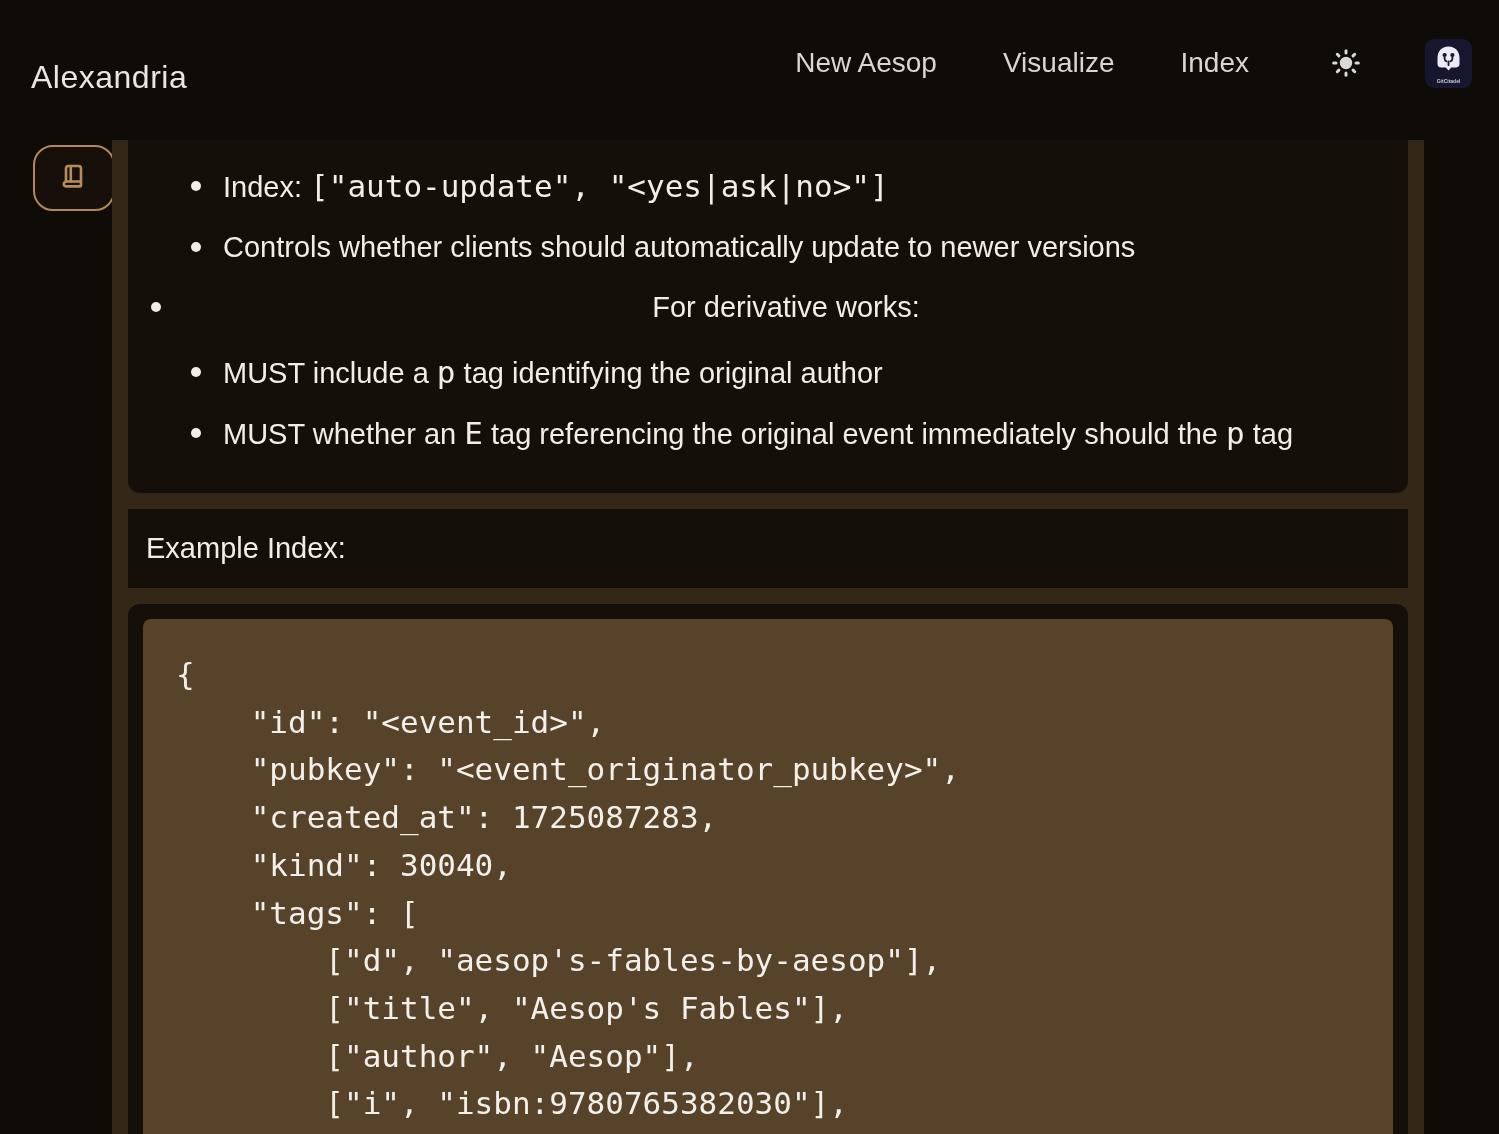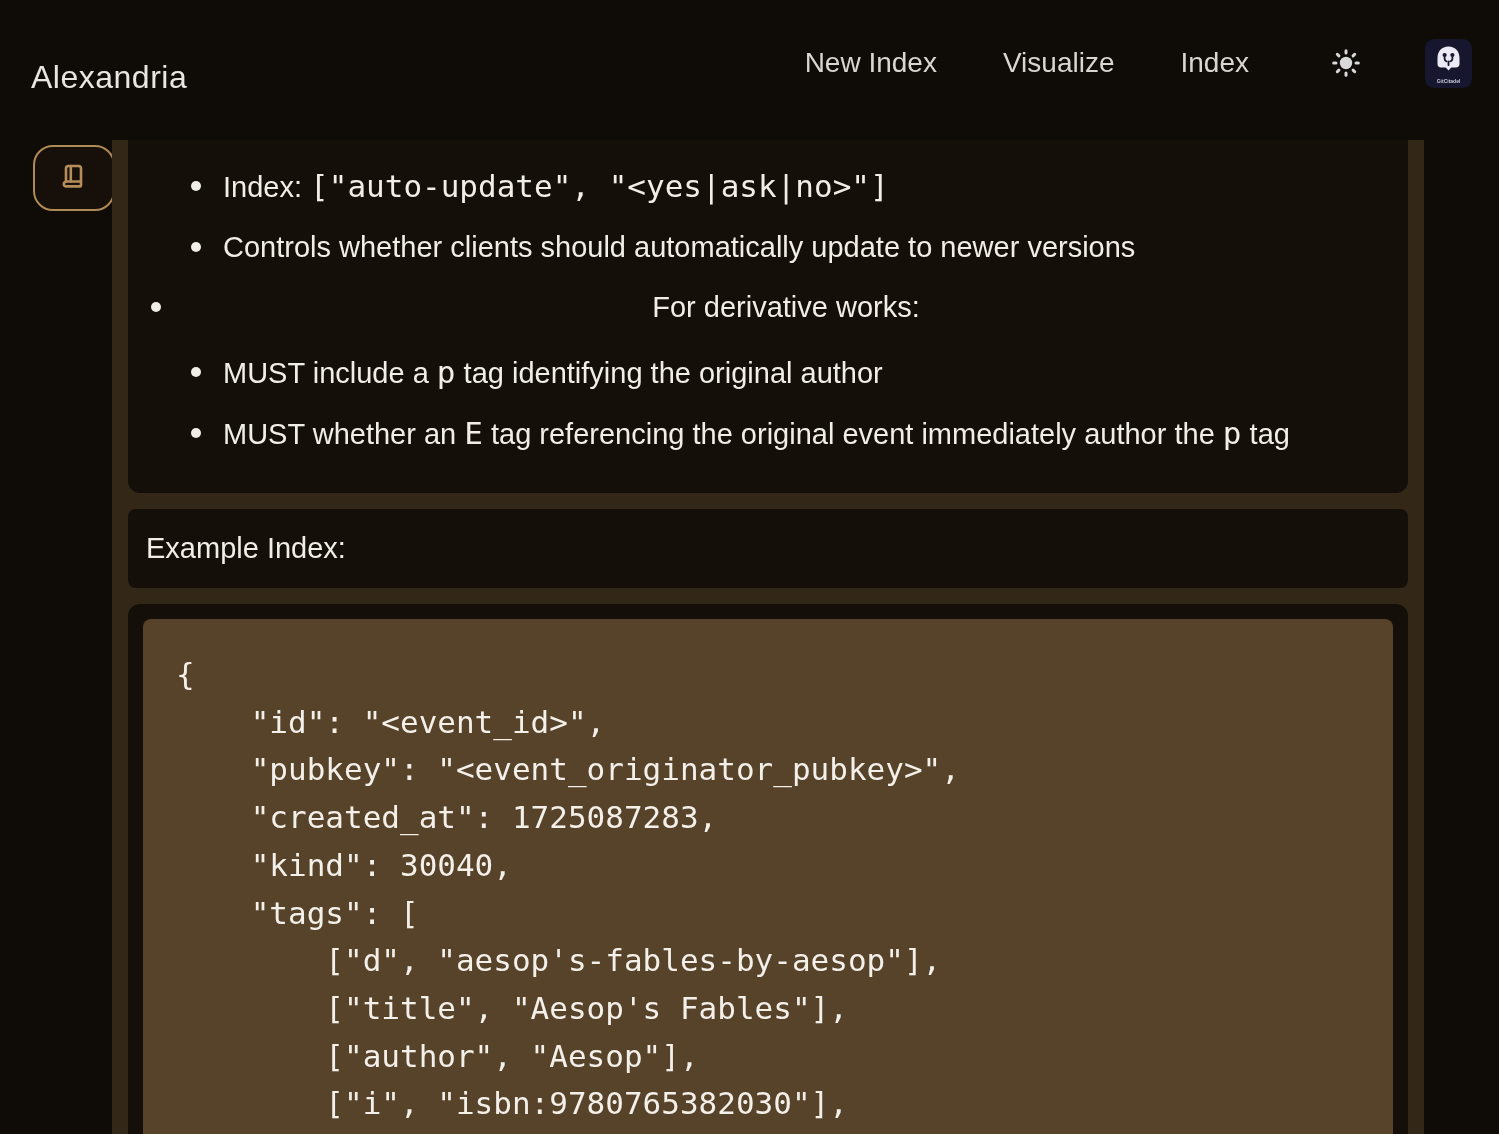--- a/index.html
+++ b/index.html
@@ -55,21 +55,21 @@
   }
   
   .container{
     position:absolute;left:112px;top:140px;width:1312px;height:994px;
     background:var(--container-bg);
     padding:0 16px;
     overflow:hidden;
   }
   .card{
     background:var(--card-bg);
-    border-radius:8px;
+    border-radius:0;
   }
   .card-list{
     border-radius:0 0 12px 12px;
     height:353px;
     padding:27px 20px 20px 0;
     overflow:hidden;
     font-size:29px;line-height:38px;
   }
   .row{position:relative;}
   .row.lvl1{padding-left:56px;margin-top:5px;margin-bottom:27px;text-align:center;}
@@ -105,21 +105,21 @@
     white-space:pre;
     overflow:hidden;
   }
 </style>
 </head>
 <body>
 
 <header>
   <div class="brand">Alexandria</div>
   <nav class="nav">
-      <a>New Index</a>
+      <a>New Aesop</a>
       <a>Visualize</a>
       <a>Index</a>
     </nav>
   <button class="theme-btn">
     <svg width="30" height="30" viewBox="0 0 30 30">
       <circle cx="15" cy="15" r="6.2" fill="#d9d9d9"></circle>
       <g stroke="#d9d9d9" stroke-width="3" stroke-linecap="round">
         <line x1="25" y1="15" x2="27.3" y2="15"></line>
         <line x1="22.07" y1="22.07" x2="23.7" y2="23.7"></line>
         <line x1="15" y1="25" x2="15" y2="27.3"></line>
@@ -155,21 +155,21 @@
   </svg>
 </button>
 
 <main class="container">
   <section class="card card-list">
     <div>
         <div class="row lvl2"><span>Index: </span><span class="mono">["auto-update", "&lt;yes|ask|no&gt;"]</span></div>
         <div class="row lvl2"><span>Controls whether clients should automatically update to newer versions</span></div>
         <div class="row lvl1"><span>For derivative works:</span></div>
         <div class="row lvl2"><span>MUST include a </span><span class="mono">p</span><span> tag identifying the original author</span></div>
-        <div class="row lvl2"><span>MUST whether an </span><span class="mono">E</span><span> tag referencing the original event immediately author the </span><span class="mono">p</span><span> tag</span></div>
+        <div class="row lvl2"><span>MUST whether an </span><span class="mono">E</span><span> tag referencing the original event immediately should the </span><span class="mono">p</span><span> tag</span></div>
       </div>
   </section>
 
   <section class="card card-heading">
     <div>Example Index:</div>
   </section>
 
   <section class="card card-code">
     <pre class="code">{
     "id": "&lt;event_id&gt;",

